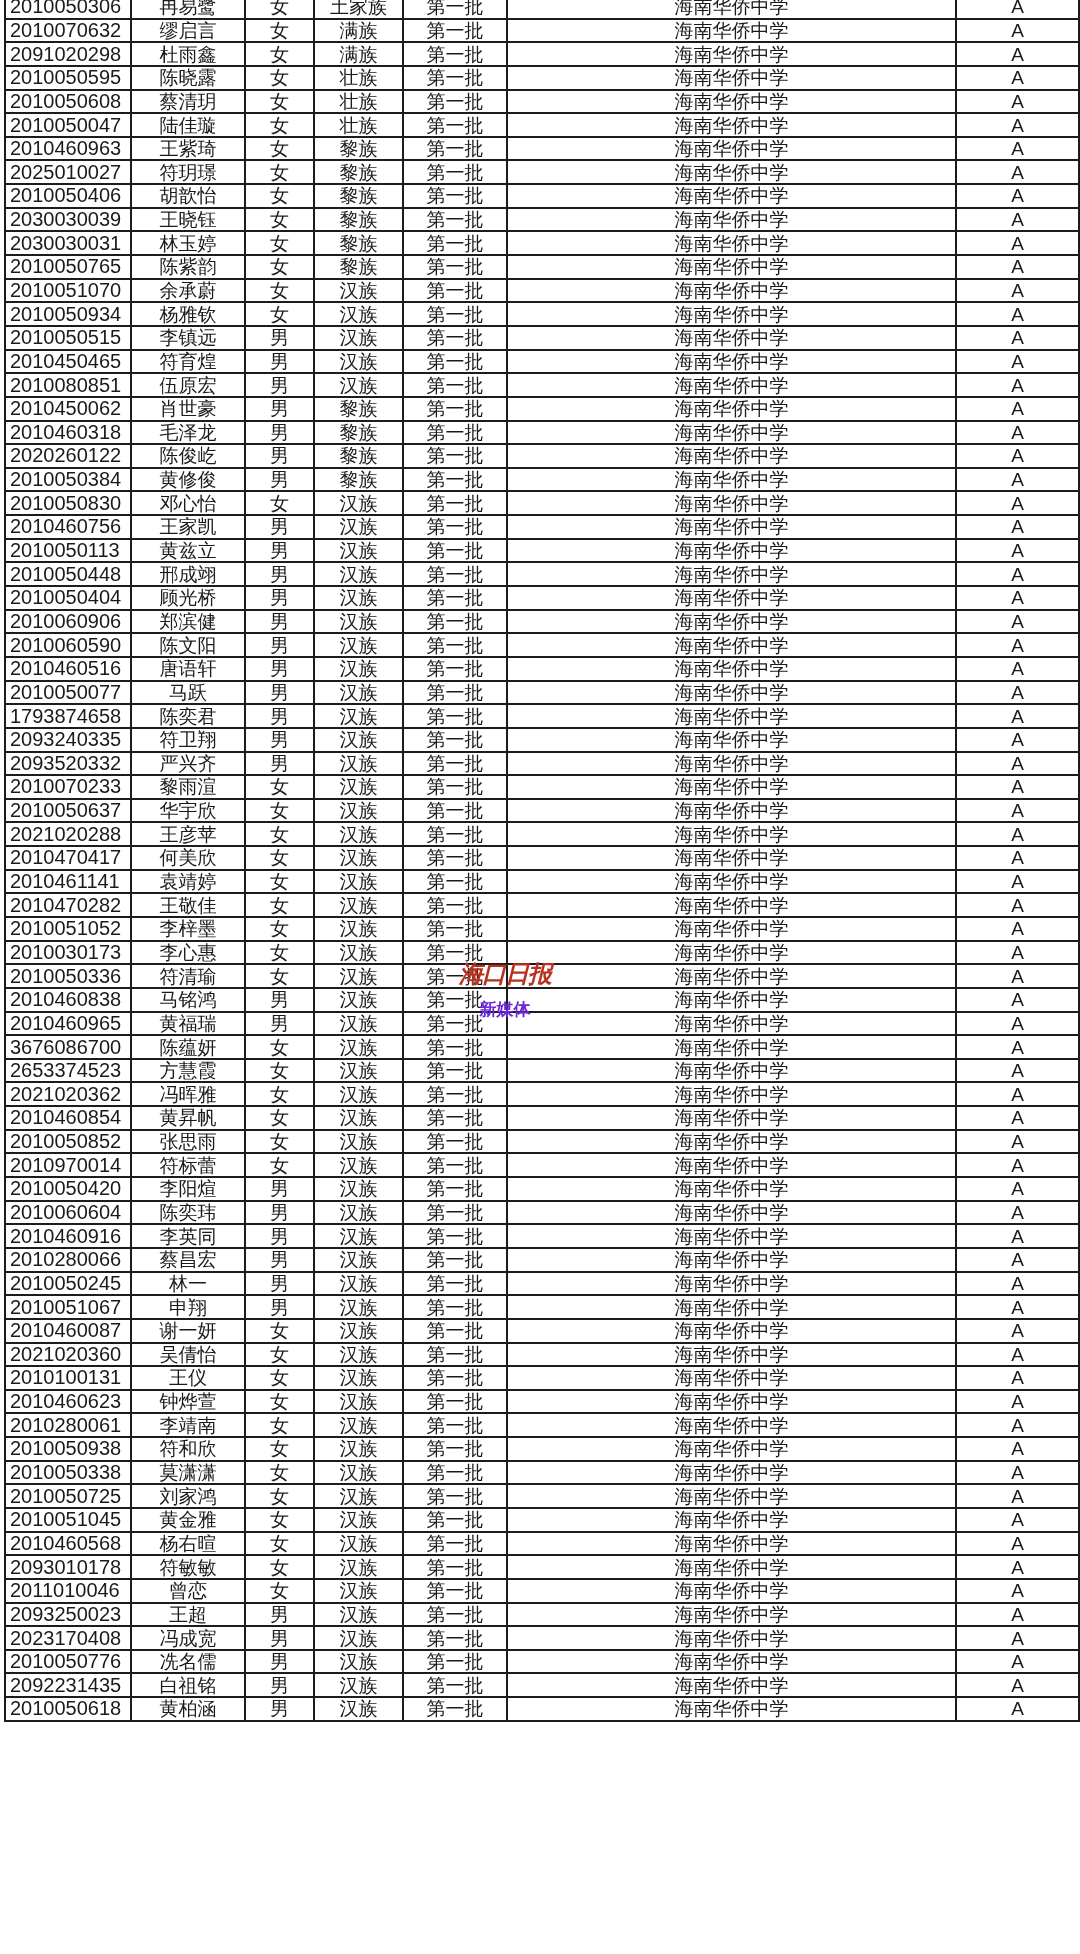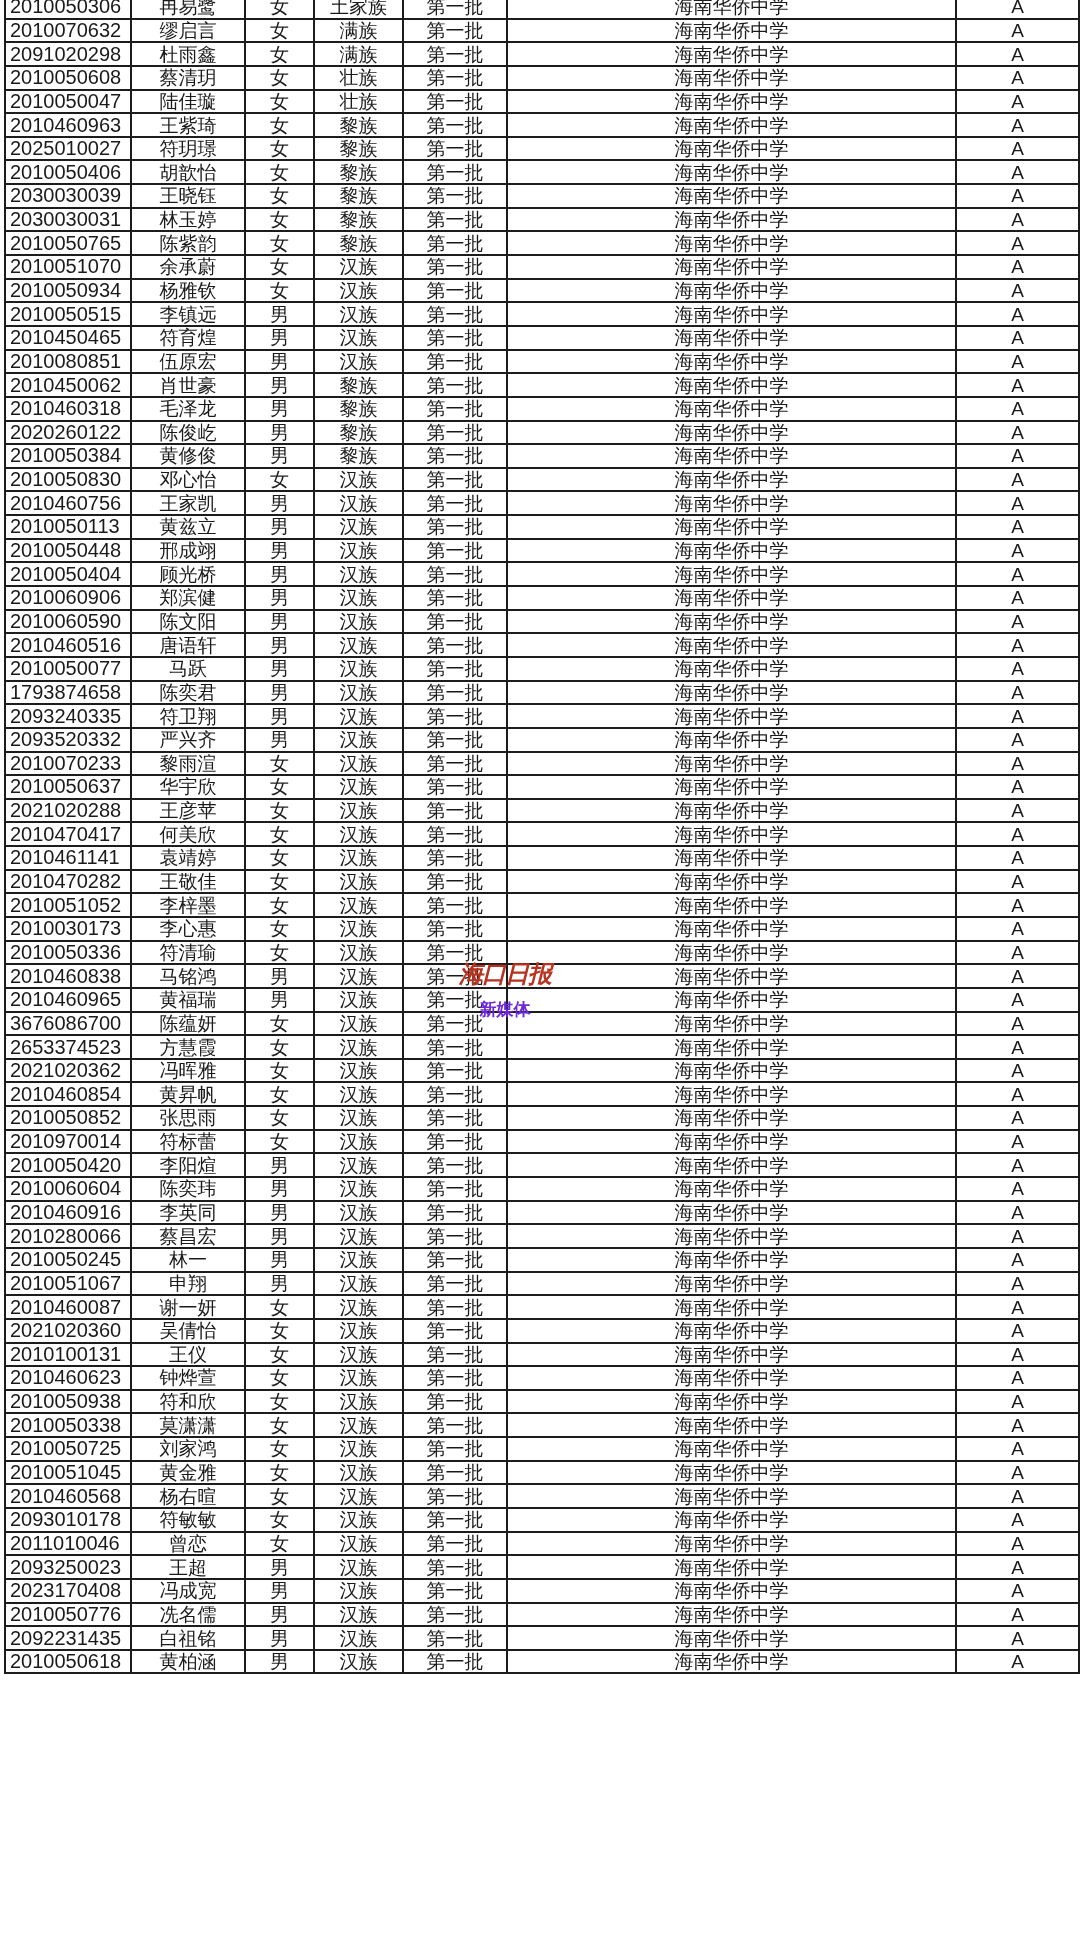--- a/index.html
+++ b/index.html
@@ -52,20 +52,29 @@
         <tr>
           <td class="id">2091020298</td>
           <td class="name">杜雨鑫</td>
           <td class="gender">女</td>
           <td class="ethnicity">满族</td>
           <td class="batch">第一批</td>
           <td class="school">海南华侨中学</td>
           <td class="grade">A</td>
         </tr>
         <tr>
+          <td class="id">2010050595</td>
+          <td class="name">陈晓露</td>
+          <td class="gender">女</td>
+          <td class="ethnicity">壮族</td>
+          <td class="batch">第一批</td>
+          <td class="school">海南华侨中学</td>
+          <td class="grade">A</td>
+        </tr>
+        <tr>
           <td class="id">2010050608</td>
           <td class="name">蔡清玥</td>
           <td class="gender">女</td>
           <td class="ethnicity">壮族</td>
           <td class="batch">第一批</td>
           <td class="school">海南华侨中学</td>
           <td class="grade">A</td>
         </tr>
         <tr>
           <td class="id">2010050047</td>
@@ -549,20 +558,29 @@
           <td class="name">王仪</td>
           <td class="gender">女</td>
           <td class="ethnicity">汉族</td>
           <td class="batch">第一批</td>
           <td class="school">海南华侨中学</td>
           <td class="grade">A</td>
         </tr>
         <tr>
           <td class="id">2010460623</td>
           <td class="name">钟烨萱</td>
+          <td class="gender">女</td>
+          <td class="ethnicity">汉族</td>
+          <td class="batch">第一批</td>
+          <td class="school">海南华侨中学</td>
+          <td class="grade">A</td>
+        </tr>
+        <tr>
+          <td class="id">2010280061</td>
+          <td class="name">李靖南</td>
           <td class="gender">女</td>
           <td class="ethnicity">汉族</td>
           <td class="batch">第一批</td>
           <td class="school">海南华侨中学</td>
           <td class="grade">A</td>
         </tr>
         <tr>
           <td class="id">2010050938</td>
           <td class="name">符和欣</td>
           <td class="gender">女</td>

